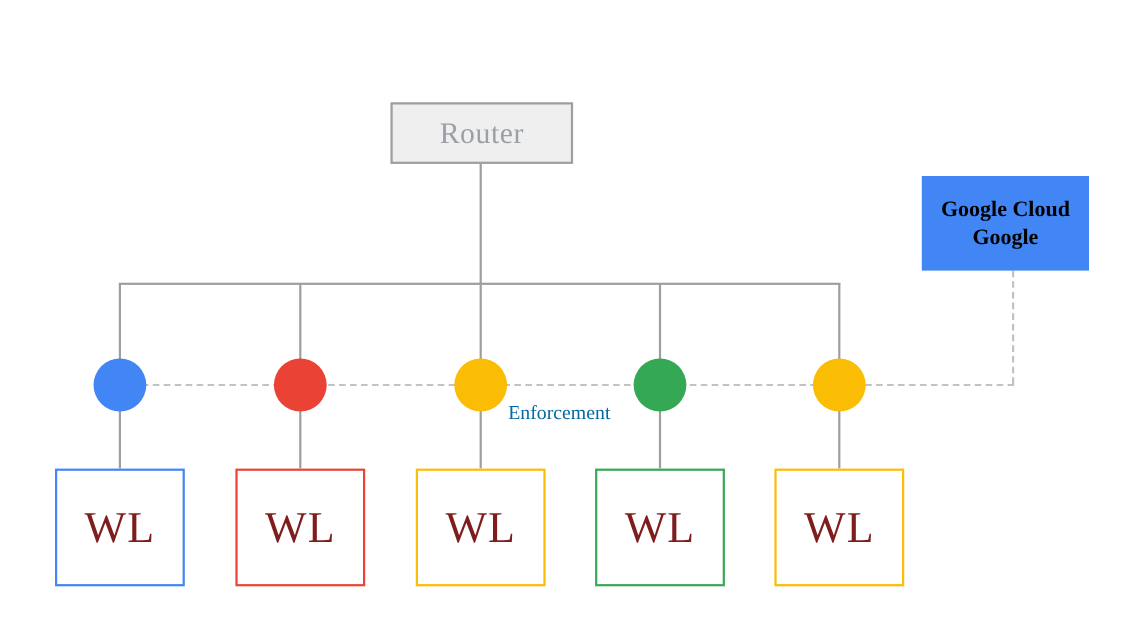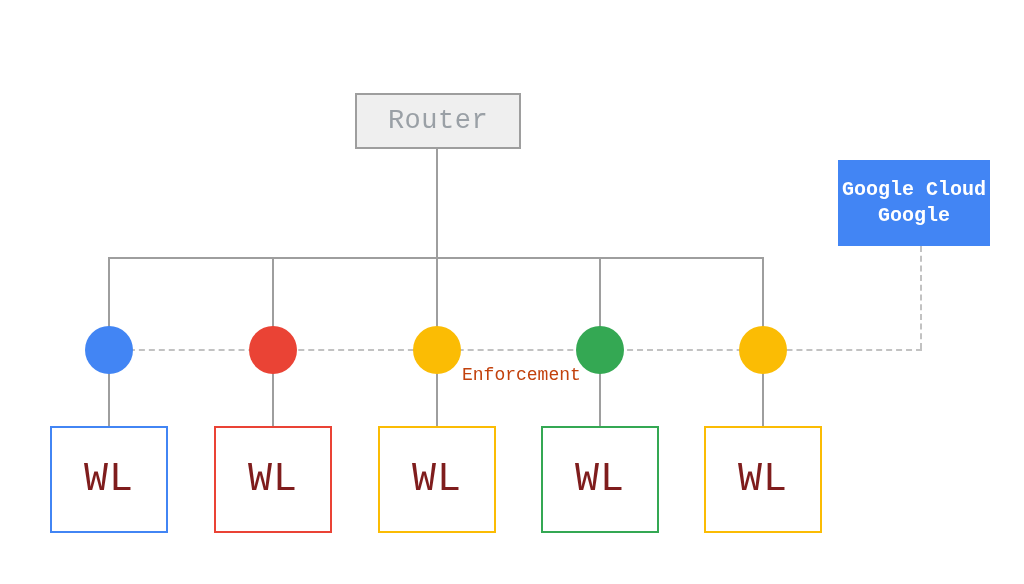--- a/index.html
+++ b/index.html
@@ -1,20 +1,20 @@
 <!DOCTYPE html>
 <html><head>
 <meta charset="utf-8">
 <style>
   html,body{margin:0;padding:0;background:#ffffff;}
   #stage{
     position:relative;
     width:1024px;height:584px;
     background:#ffffff;
-    font-family:Liberation Mono, monospace;
+    font-family:Liberation Serif, serif;
     overflow:hidden;
   }
   .abs{position:absolute;}
   
   .router-box{
     left:355px;top:93px;width:162px;height:52px;
     background:#EFEFEF;border:2px solid #9E9E9E;
     display:flex;align-items:center;justify-content:center;
     font-size:27px;color:#9AA0A6;letter-spacing:0.5px;
   }
@@ -44,26 +44,26 @@
   .wl-box{
     top:426px;width:114px;height:103px;
     border:2px solid #999;background:#ffffff;
     display:flex;align-items:center;justify-content:center;
     font-size:40px;color:#7f1d1d;letter-spacing:1px;
   }
   .w1{left:50px;} .w2{left:214px;} .w3{left:378px;} .w4{left:541px;} .w5{left:704px;}
   
   .enforcement{
     left:462px;top:365px;
-    font-size:18px;color:#c2410c;text-align:right;
+    font-size:18px;color:#0369a1;text-align:right;
   }
   
   .gcti{
     left:838px;top:160px;width:152px;height:86px;
-    background:#4285F4;color:#ffffff;
+    background:#4285F4;color:#000000;
     display:flex;flex-direction:column;align-items:center;justify-content:center;
     font-size:20px;font-weight:bold;line-height:1.3;text-align:center;
   }
 </style>
 </head>
 <body>
 
 <div id="stage">
 
   <div class="abs vline stem"></div>

